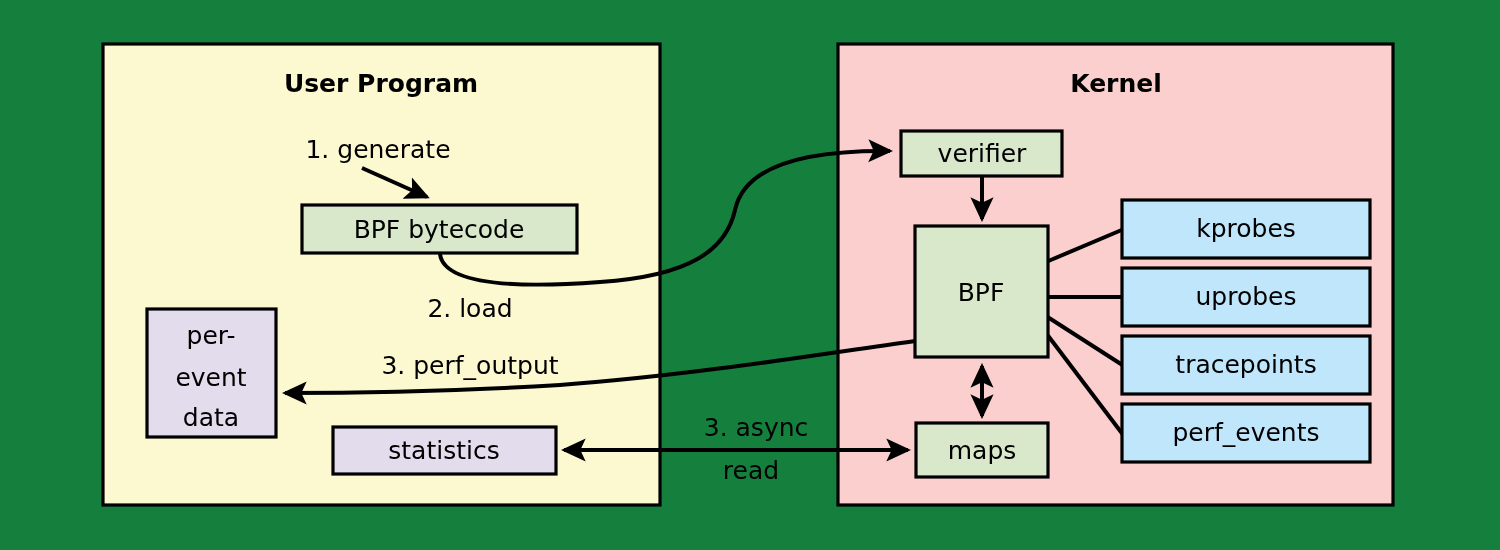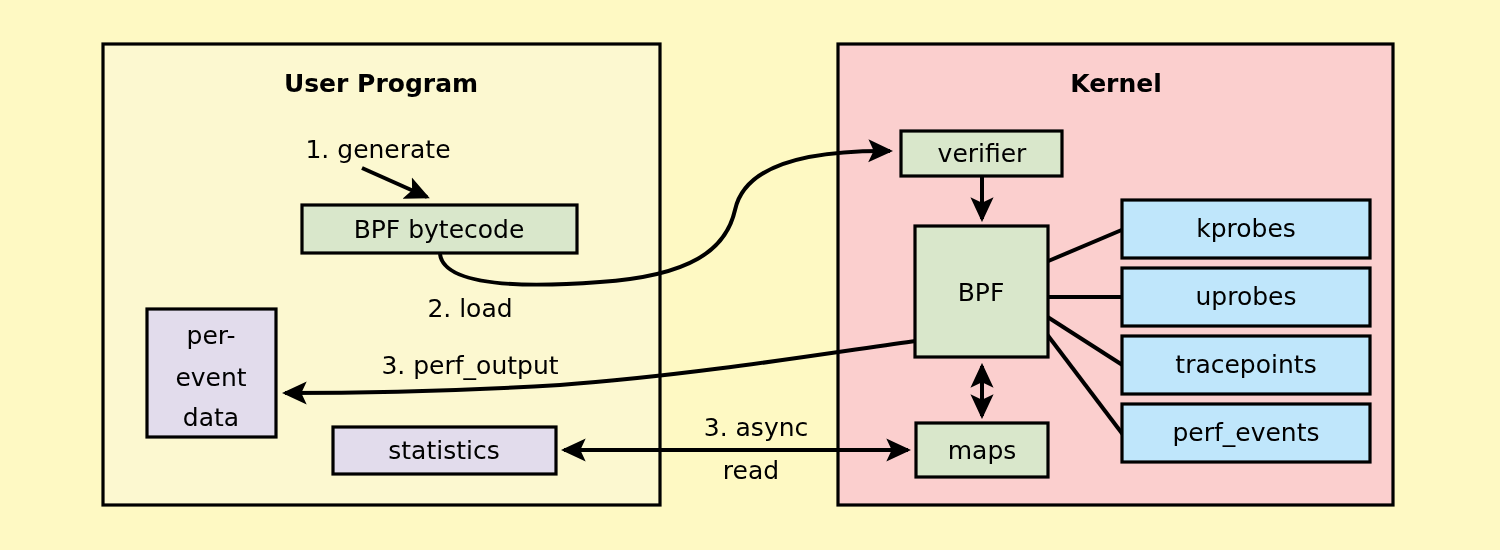--- a/index.html
+++ b/index.html
@@ -10,21 +10,21 @@
   body {
     width: 1500px;
     height: 550px;
     overflow: hidden;
     font-family: "DejaVu Sans", "Liberation Sans", sans-serif;
   }
   #diagram-root {
     position: relative;
     width: 1500px;
     height: 550px;
-    background: #fef9c3;
+    background: #15803d;
   }
   svg.diagram {
     display: block;
     width: 1500px;
     height: 550px;
   }
   .panel-rect {
     stroke: #000000;
     stroke-width: 3.2;
   }

